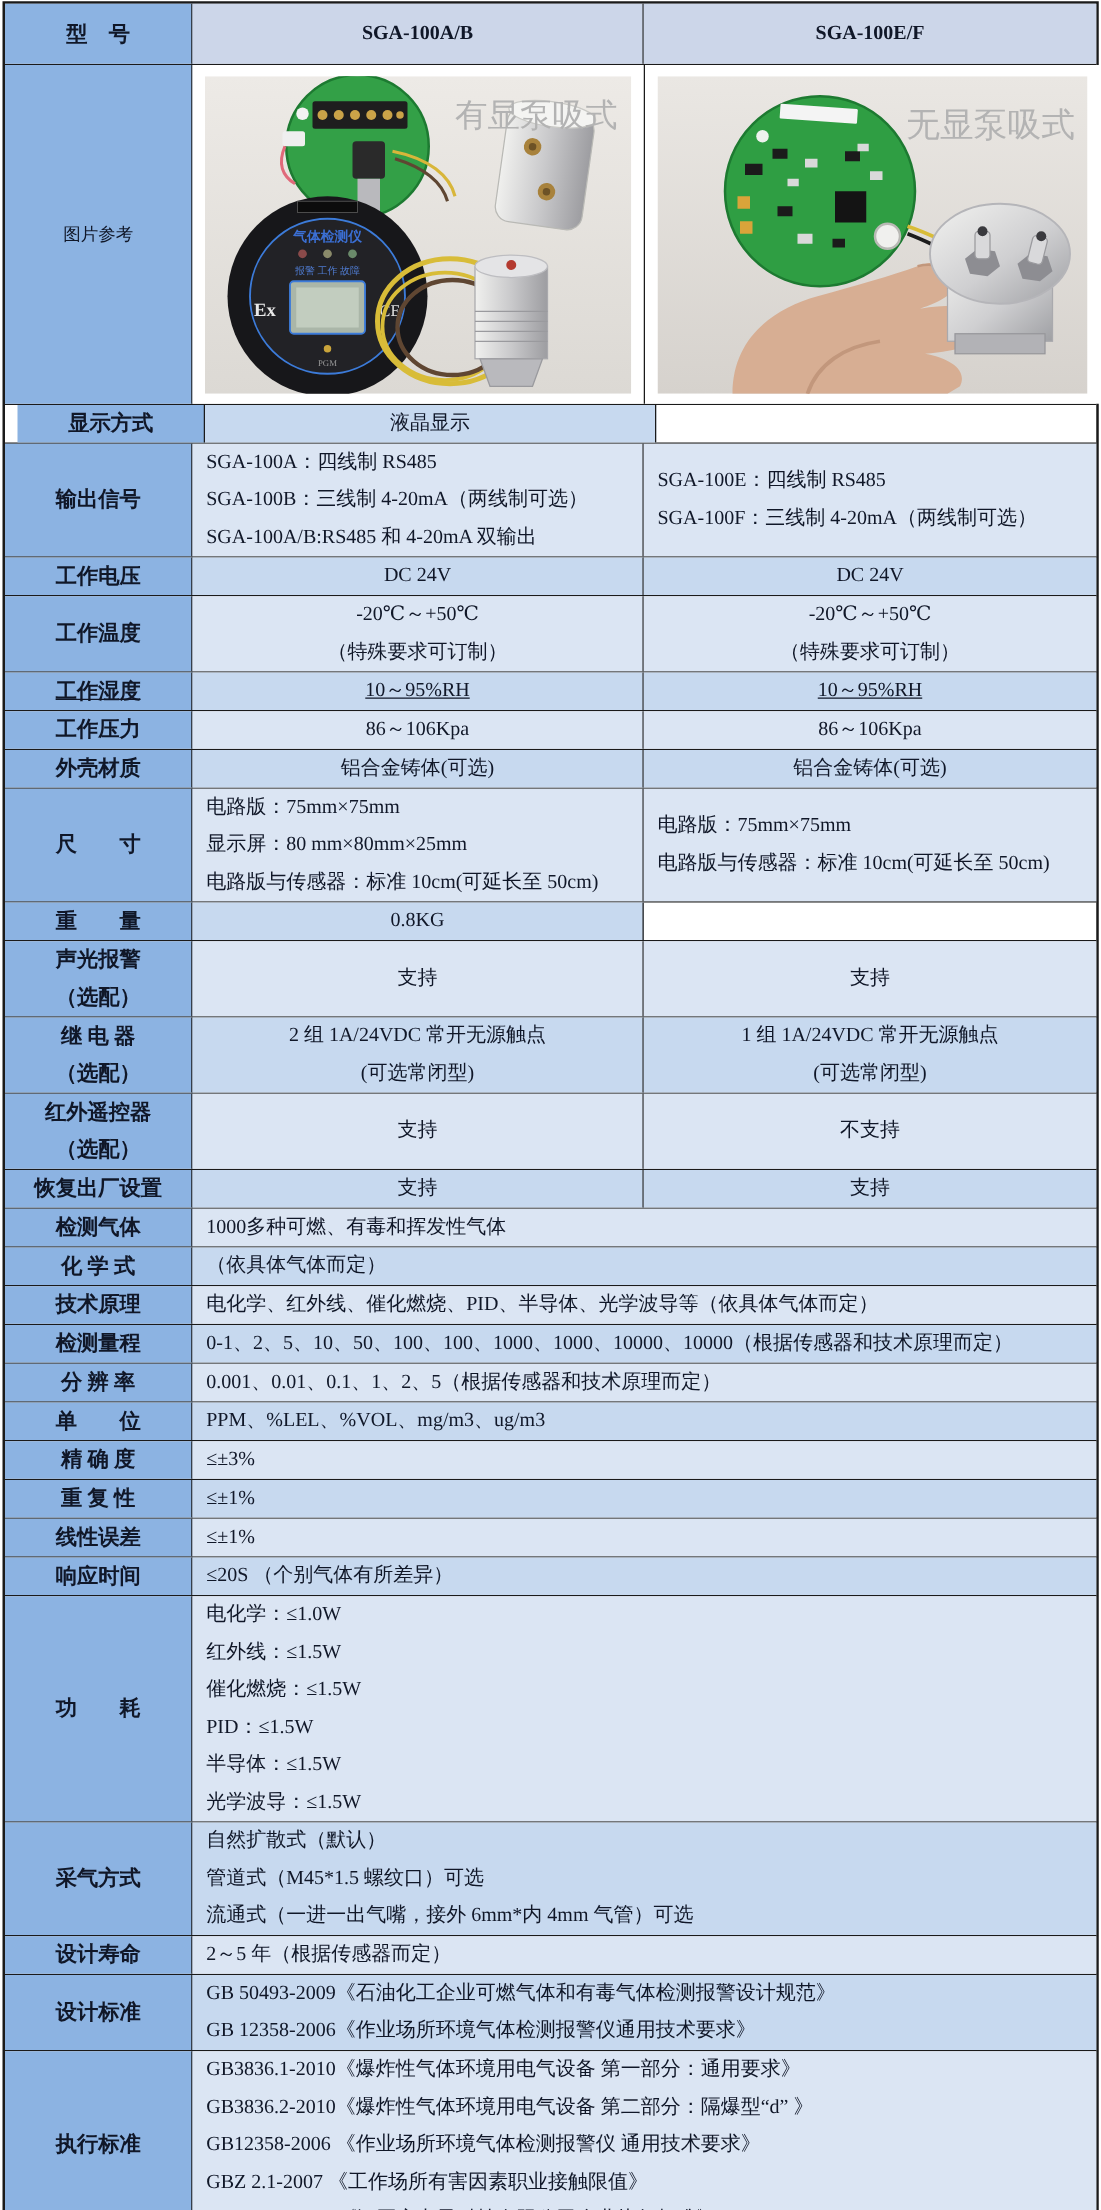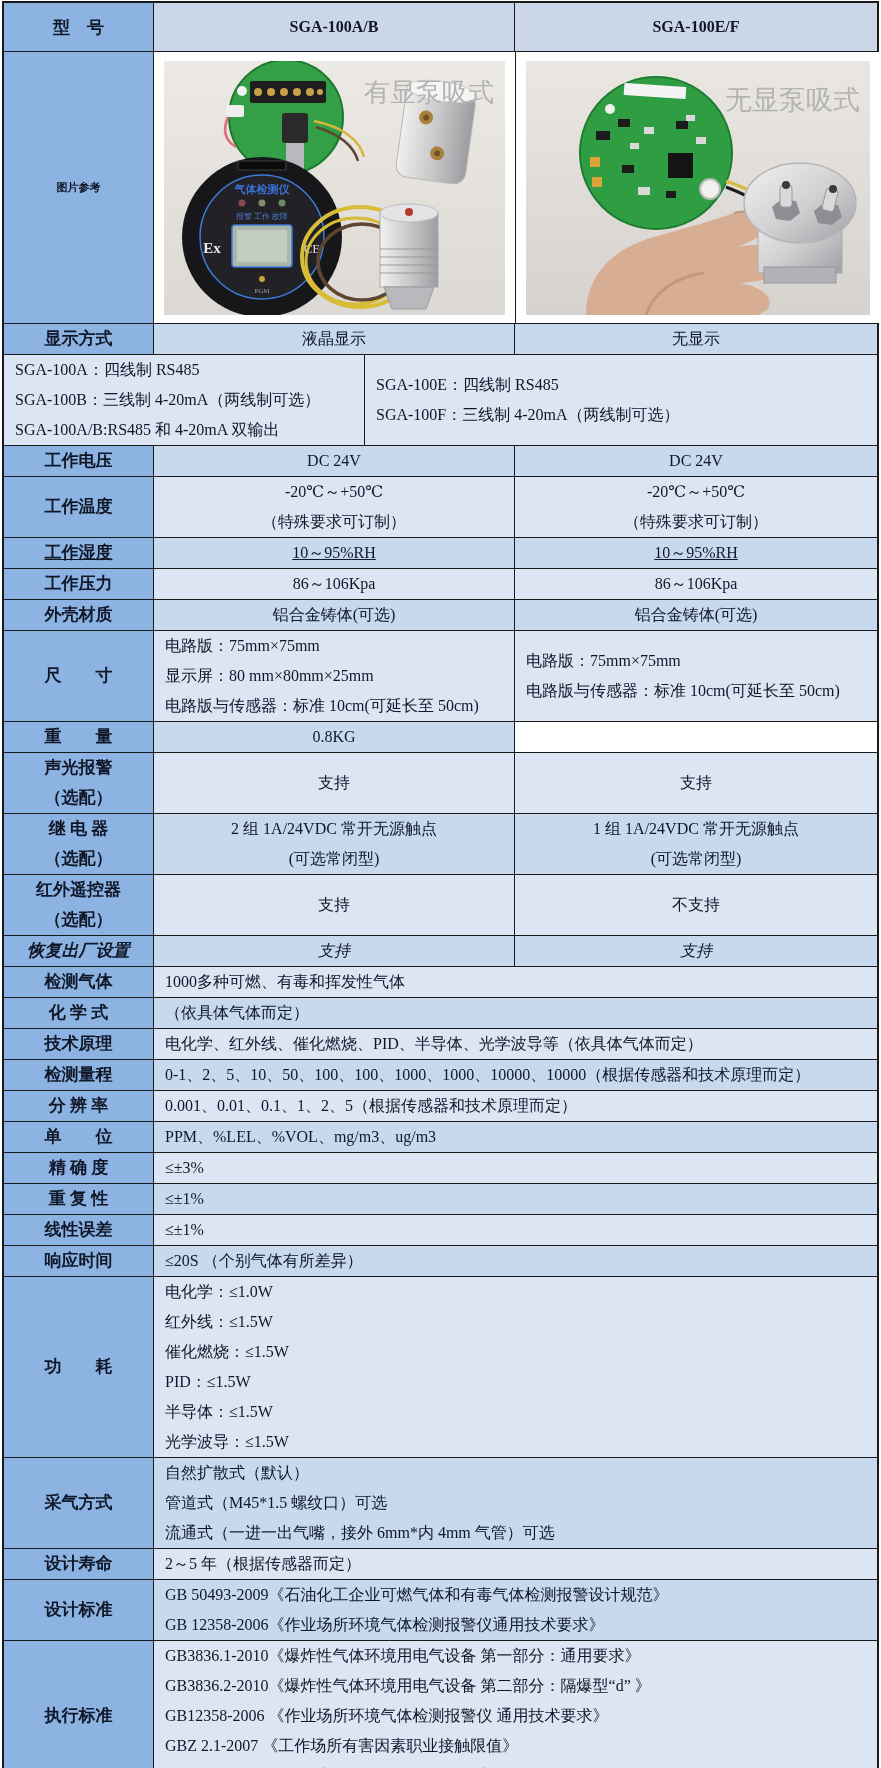--- a/index.html
+++ b/index.html
@@ -15,21 +15,21 @@
   .hrow{display:flex;height:48px;}
   .hlabel{flex:0 0 150px;background:var(--label-bg);border-right:1px solid var(--border);
           display:flex;align-items:center;justify-content:center;font-weight:bold;font-size:17px;}
   .hcell{flex:0 0 361px;background:var(--header-bg);border-right:1px solid var(--border);
          display:flex;align-items:center;justify-content:center;font-weight:bold;font-size:16px;}
   .hcell:last-child{flex:1;border-right:none;}
 
   
   .irow{display:flex;border-top:1px solid var(--border);height:272px;}
   .ilabel{flex:0 0 150px;background:var(--label-bg);border-right:1px solid var(--border);
-          display:flex;align-items:center;justify-content:center;font-weight:bold;font-size:11px;}
+          display:flex;align-items:center;justify-content:center;font-weight:normal;font-size:14px;}
   .icell{flex:0 0 361px;background:#fff;border-right:1px solid var(--border);
          display:flex;align-items:center;justify-content:center;padding:8px 10px;}
   .icell:last-child{flex:1;border-right:none;}
   .photo{display:block;}
 
   
   .trow{display:flex;border-top:1px solid var(--border);}
   .tlabel{flex:0 0 150px;background:var(--label-bg);border-right:1px solid var(--border);
           display:flex;flex-direction:column;justify-content:center;align-items:center;
           font-weight:bold;font-size:17px;}
@@ -197,32 +197,32 @@
             <rect x="298" y="128" width="12" height="22" rx="3" fill="#d9d9db" stroke="#9a9a9e" transform="rotate(14 304 139)"></rect>
             <circle cx="307" cy="128" r="4" fill="#3a3a3e"></circle>
           </g>
         </g>
         <text x="334" y="48" text-anchor="end" font-size="27" fill="#b3b3b3">无显泵吸式</text>
       </svg>
     </div>
   </div>
 
   <div id="spec-rows">
-      <div class="trow shade-dark" style="min-height: 30px;">
+      <div class="trow shade-dark" style="min-height: 30px; padding-left: 10px;">
         <div class="tlabel">
           <div class="line">显示方式</div>
         </div>
         <div class="tcell c2 center">
           <div class="line">液晶显示</div>
         </div>
-        <div class="tcell c3 center">
-          <div class="line">无显示</div>
-        </div>
       </div>
       <div class="trow shade-light" style="min-height: 90px;">
+        <div class="tlabel">
+          <div class="line">输出信号</div>
+        </div>
         <div class="tcell c2 left">
           <div class="line">SGA-100A：四线制 RS485</div>
           <div class="line">SGA-100B：三线制 4-20mA（两线制可选）</div>
           <div class="line">SGA-100A/B:RS485 和 4-20mA 双输出</div>
         </div>
         <div class="tcell c3 left">
           <div class="line">SGA-100E：四线制 RS485</div>
           <div class="line">SGA-100F：三线制 4-20mA（两线制可选）</div>
         </div>
       </div>
@@ -336,21 +336,21 @@
           <div class="line">红外遥控器</div>
           <div class="line">（选配）</div>
         </div>
         <div class="tcell c2 center">
           <div class="line">支持</div>
         </div>
         <div class="tcell c3 center">
           <div class="line">不支持</div>
         </div>
       </div>
-      <div class="trow shade-dark" style="min-height: 30px; font-style: italic;">
+      <div class="trow shade-dark" style="min-height: 30px;">
         <div class="tlabel">
           <div class="line">恢复出厂设置</div>
         </div>
         <div class="tcell c2 center">
           <div class="line">支持</div>
         </div>
         <div class="tcell c3 center">
           <div class="line">支持</div>
         </div>
       </div>

